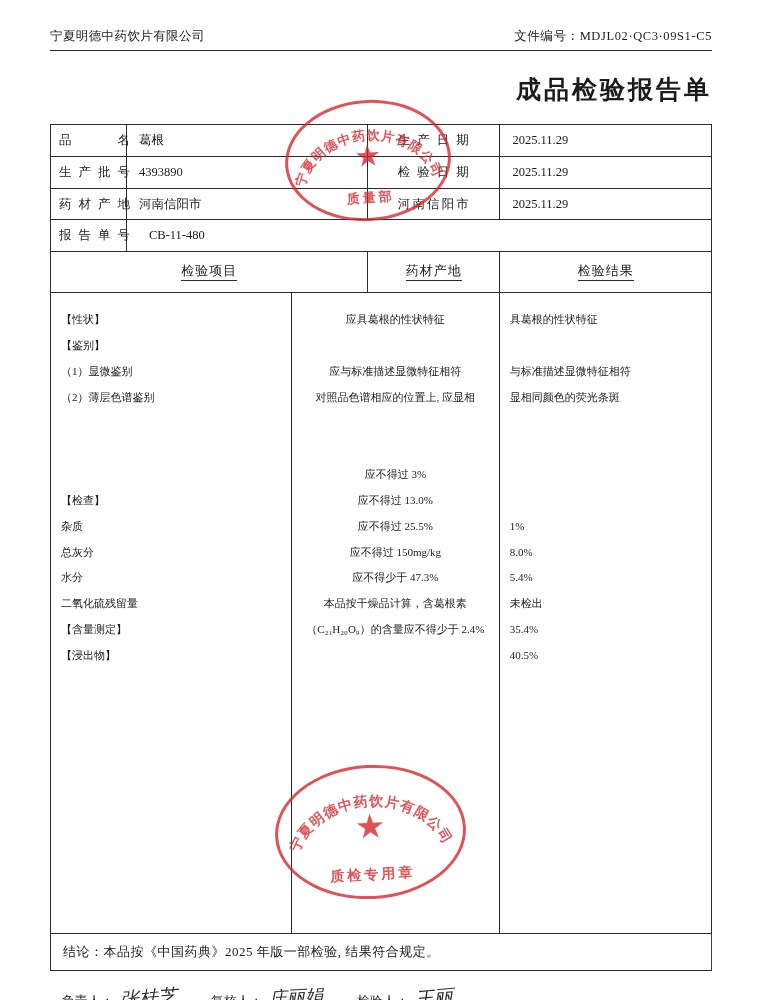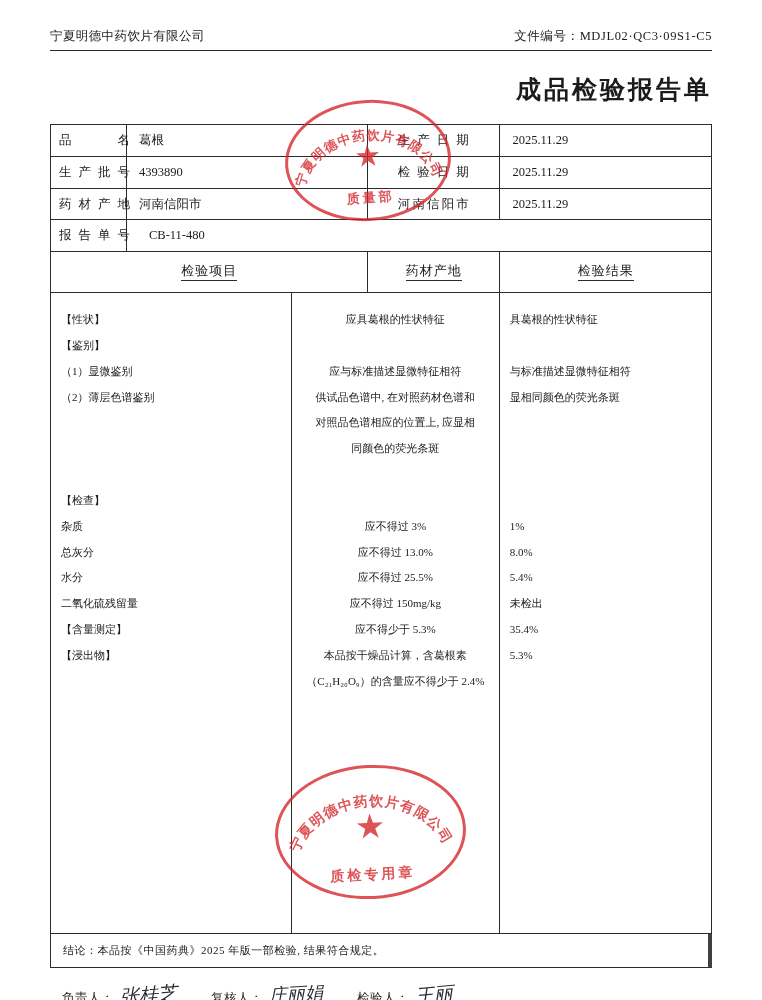--- a/index.html
+++ b/index.html
@@ -103,24 +103,24 @@
     line-height: 2.35;
   }
   .col-item  { width: 36.5%; border-right: 1px solid #2b2b2b; }
   .col-std   { width: 31.5%; border-right: 1px solid #2b2b2b; text-align: center; }
   .col-res   { width: 32%; }
   .row-line { white-space: nowrap; }
 
   
   .conclusion {
     border-left: 1px solid #2b2b2b;
-    border-right: 4px solid #404040;
+    border-right: 1px solid #404040;
     border-bottom: 1px solid #2b2b2b;
     padding: 9px 12px;
-    font-size: 11px;
+    font-size: 13px;
     letter-spacing: 0.5px;
     position: relative;
     z-index: 2;
     background: transparent;
   }
 
   
   .sign-row {
     display: flex;
     font-size: 12.5px;
@@ -302,49 +302,47 @@
       <div class="row-line">水分</div>
       <div class="row-line">二氧化硫残留量</div>
       <div class="row-line">【含量测定】</div>
       <div class="row-line">【浸出物】</div>
     </div>
 
     <div class="col col-std">
       <div class="row-line">应具葛根的性状特征</div>
       <div class="row-line">&nbsp;</div>
       <div class="row-line">应与标准描述显微特征相符</div>
-      <div class="row-line">供试品色谱中, 在对照药材色谱和</div>
       <div class="row-line">对照品色谱相应的位置上, 应显相</div>
-      <div class="row-line">同颜色的荧光条斑</div>
       <div class="row-line">&nbsp;</div>
       <div class="row-line">&nbsp;</div>
       <div class="row-line">应不得过 3%</div>
       <div class="row-line">应不得过 13.0%</div>
       <div class="row-line">应不得过 25.5%</div>
       <div class="row-line">应不得过 150mg/kg</div>
-      <div class="row-line">应不得少于 5.3%</div>
+      <div class="row-line">应不得少于 47.3%</div>
       <div class="row-line">本品按干燥品计算，含葛根素</div>
       <div class="row-line">（C₂₁H₂₀O₉）的含量应不得少于 2.4%</div>
     </div>
 
     <div class="col col-res">
       <div class="row-line">具葛根的性状特征</div>
       <div class="row-line">&nbsp;</div>
       <div class="row-line">与标准描述显微特征相符</div>
       <div class="row-line">显相同颜色的荧光条斑</div>
       <div class="row-line">&nbsp;</div>
       <div class="row-line">&nbsp;</div>
       <div class="row-line">&nbsp;</div>
       <div class="row-line">&nbsp;</div>
       <div class="row-line">1%</div>
       <div class="row-line">8.0%</div>
       <div class="row-line">5.4%</div>
       <div class="row-line">未检出</div>
       <div class="row-line">35.4%</div>
-      <div class="row-line">5.3%</div>
+      <div class="row-line">40.5%</div>
     </div>
   </div>
 
   <div class="conclusion">结论：本品按《中国药典》2025 年版一部检验, 结果符合规定。</div>
 
   <div class="sign-row">
     <div class="sign-block">
       <span class="sign-label">负责人：</span>
       <span class="sign-name">张桂芝</span>
     </div>

